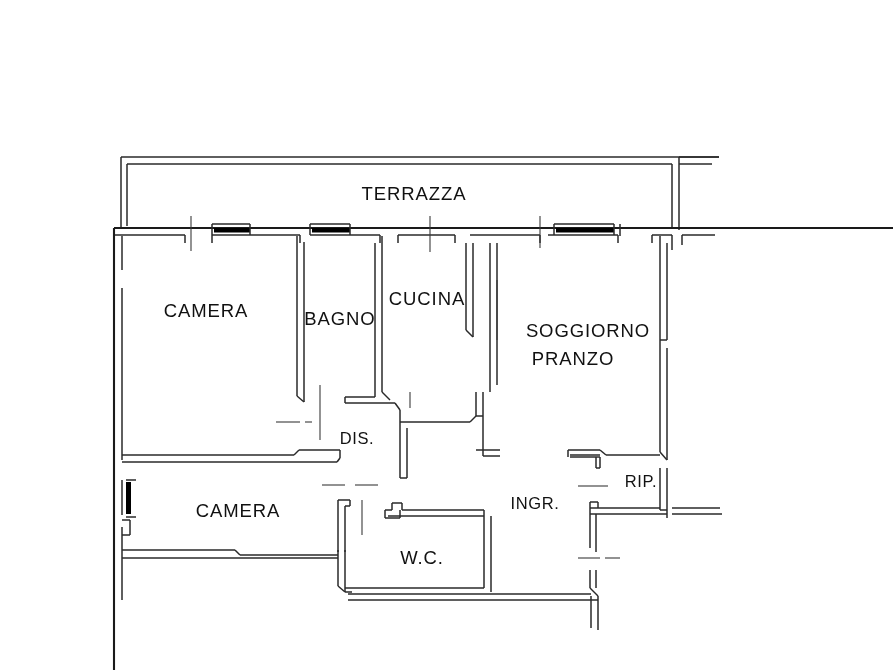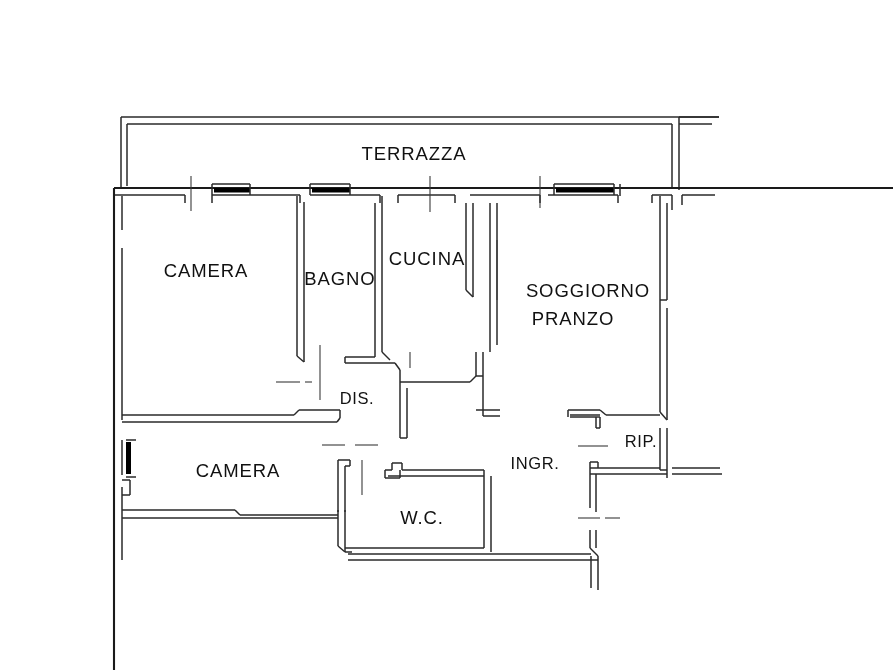--- a/index.html
+++ b/index.html
@@ -12,20 +12,21 @@
     width: 893px;
     height: 670px;
     overflow: hidden;
     font-family: "Liberation Sans", sans-serif;
   }
   #plan-root {
     position: relative;
     width: 893px;
     height: 481px;
     background: #eab308;
+    margin-top: 40px;
   }
   svg#floorplan {
     display: block;
     width: 893px;
     height: 670px;
   }
   .wall {
     stroke: #1a1a1a;
     fill: none;
     stroke-width: 2.1;

